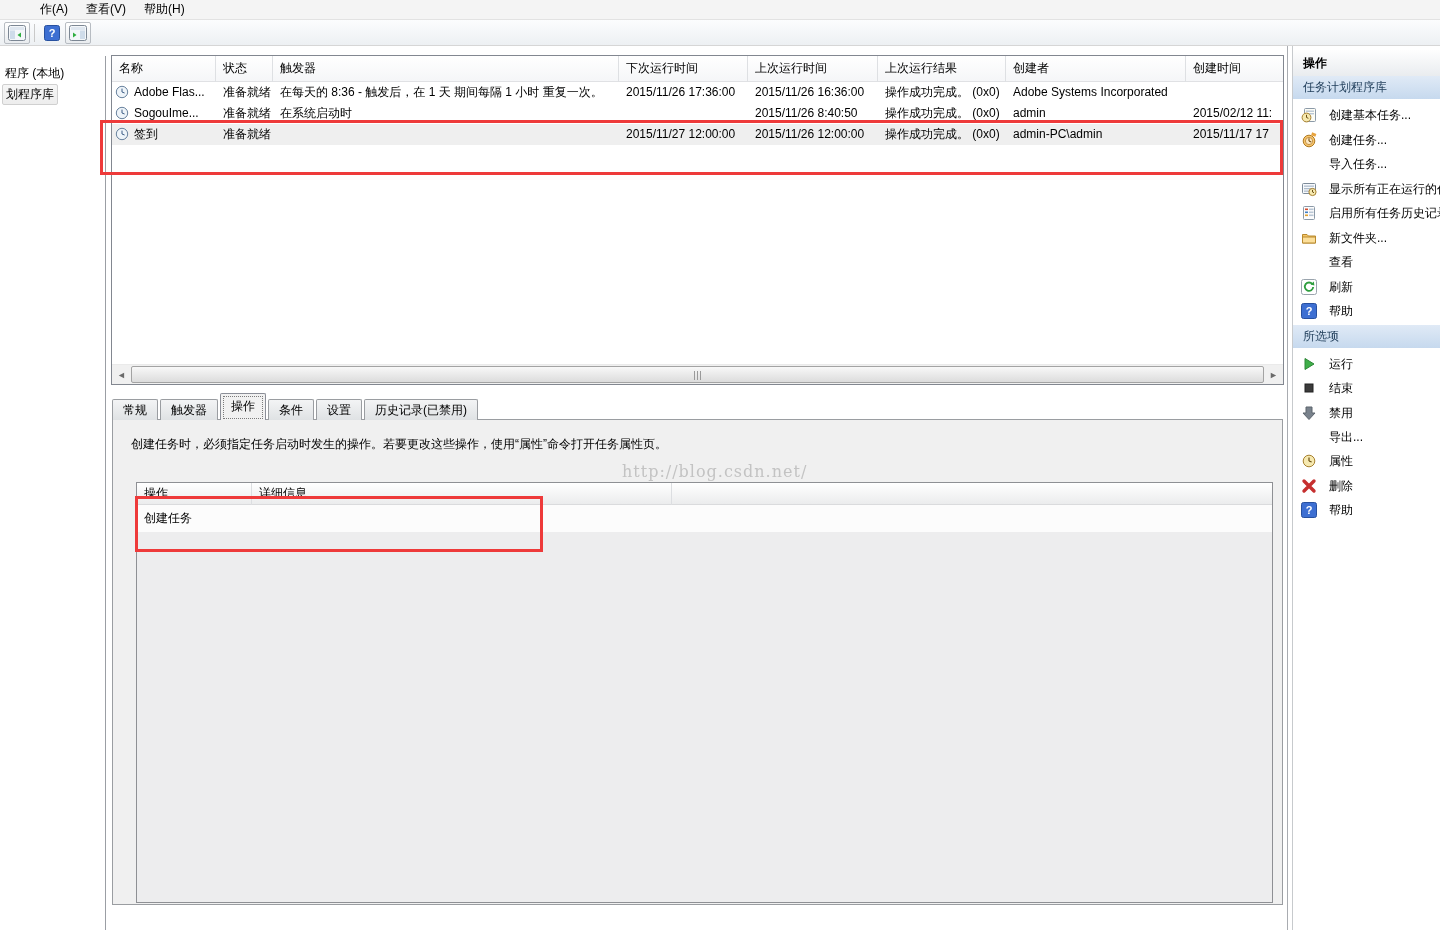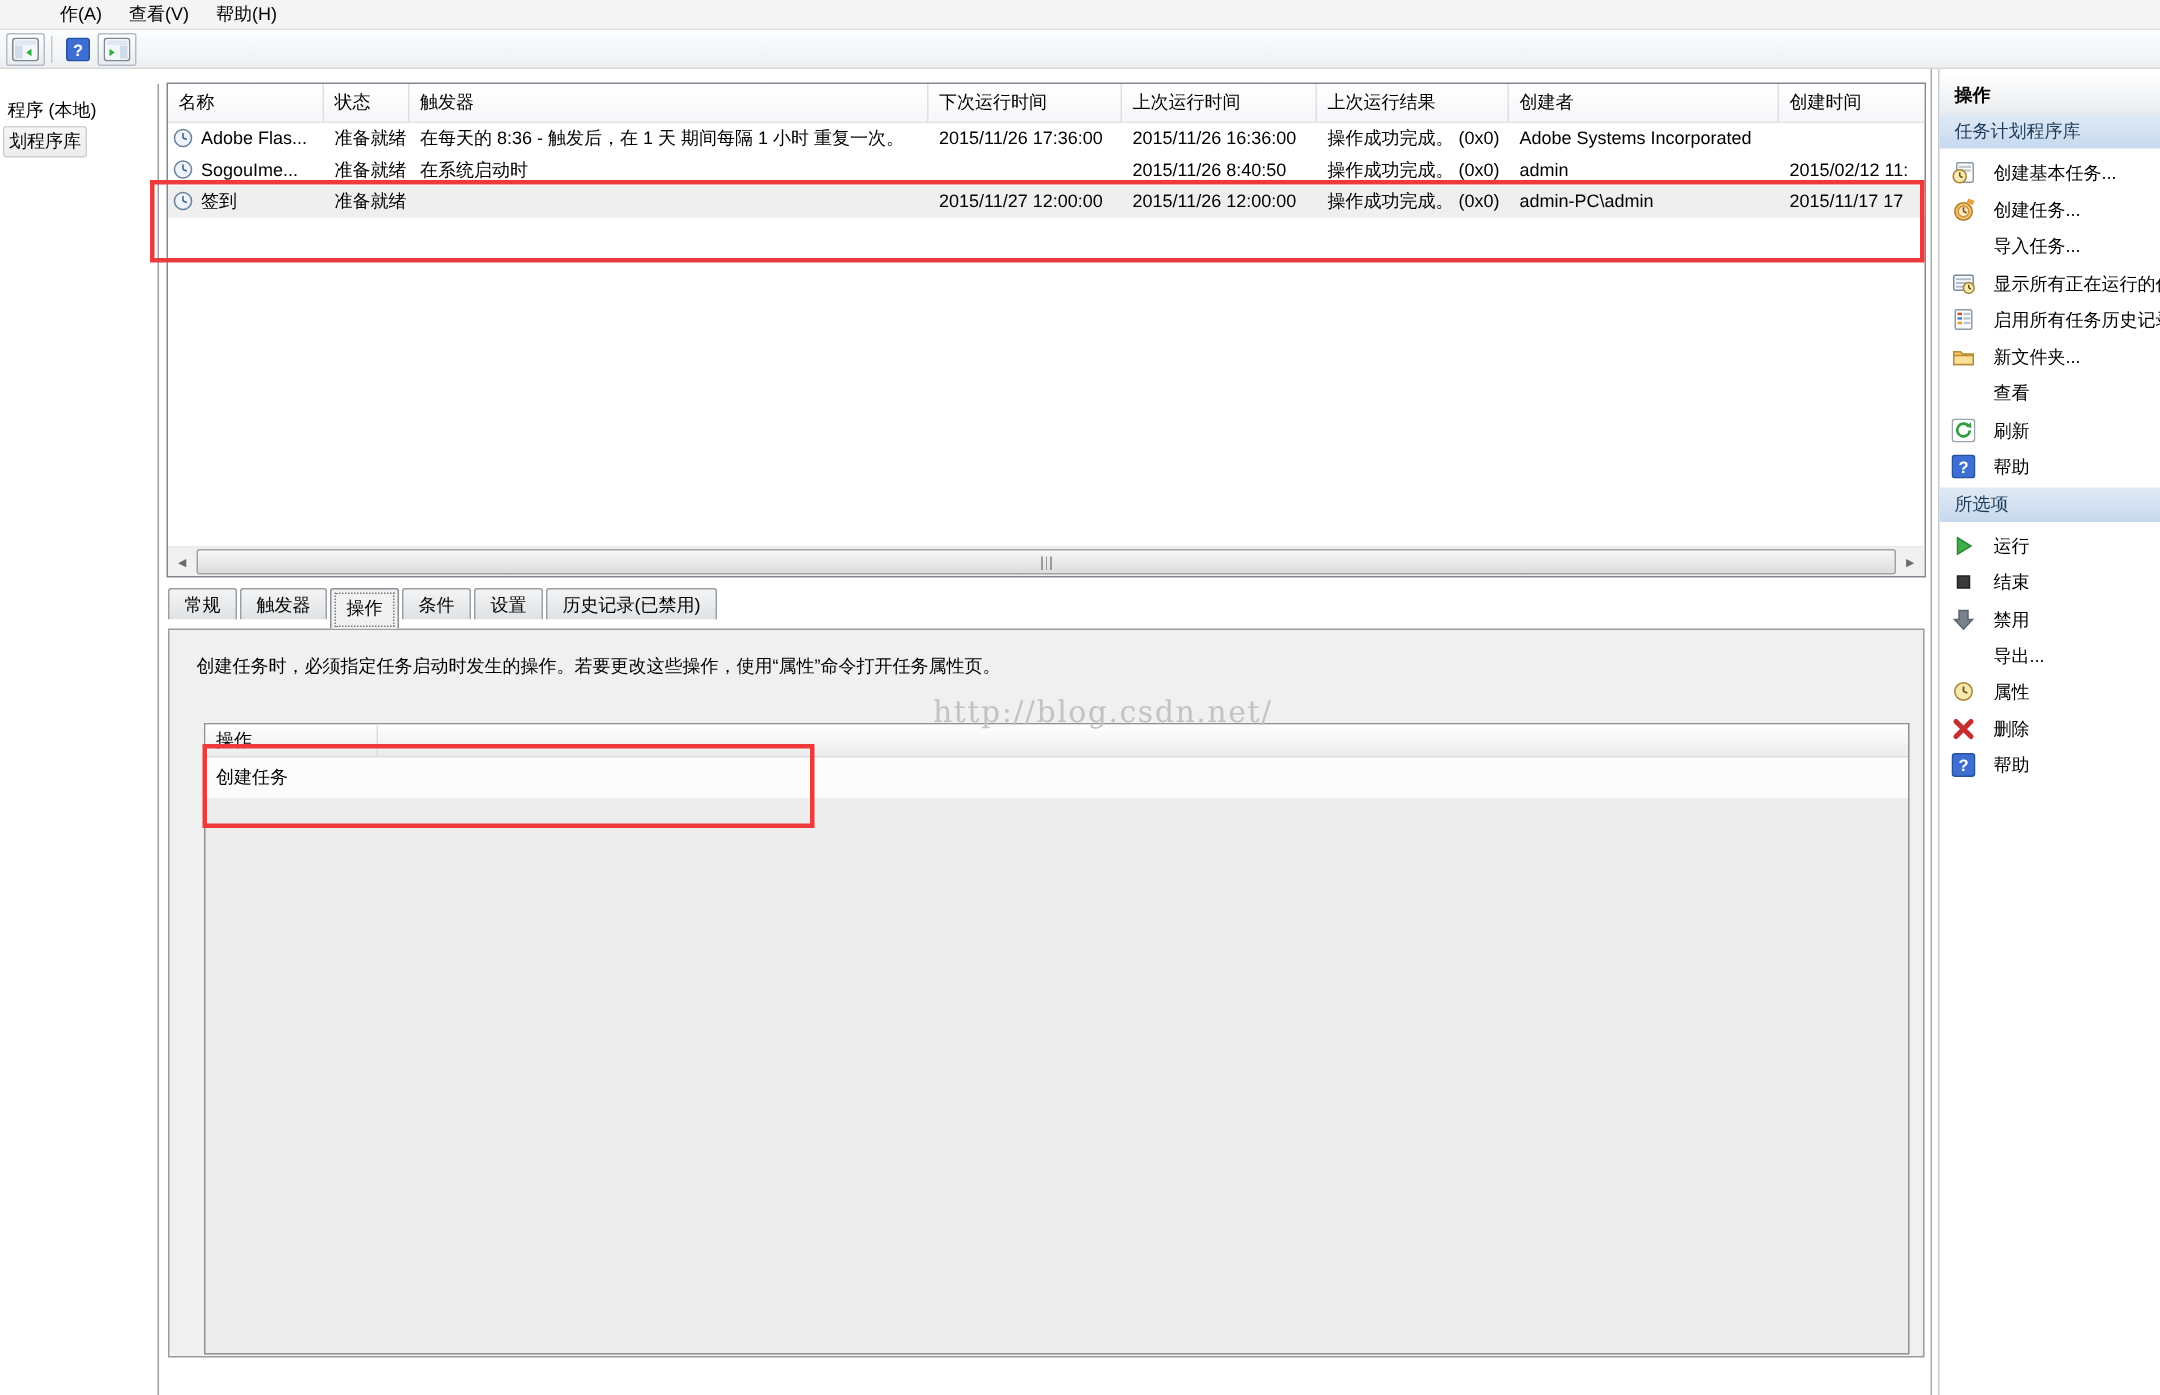--- a/index.html
+++ b/index.html
@@ -57,21 +57,21 @@
     background:linear-gradient(#f8f8f8,#dcdcdc); border:1px solid #a3a3a3; border-radius:2px; }
   .sgrip { position:absolute; left:50%; top:4px; width:8px; height:9px; transform:translateX(-50%);
     background:repeating-linear-gradient(90deg,#9a9a9a 0 1px,transparent 1px 3px); }
 
   
   .anno { position:absolute; border:3px solid #ee3a3a; background:transparent; z-index:60; pointer-events:none; }
   #anno-row { left:100px; top:120px; width:1183px; height:55px; }
   #anno-action { left:135px; top:496px; width:408px; height:56px; }
 
   
-  .tabsrow { position:absolute; left:112px; top:392px; height:28px; display:flex; align-items:flex-start; z-index:5; }
+  .tabsrow { position:absolute; left:112px; top:392px; height:28px; display:flex; align-items:flex-end; z-index:5; }
   .tab { padding:3px 10px 4px 10px; margin-right:2px; background:linear-gradient(#f3f4f5,#dfe2e4);
     border:1px solid #9a9da1; border-bottom:none; border-radius:2px 2px 0 0; height:21px; line-height:14px; }
   .tab.active { position:relative; background:#f1f1f1; border-color:#8b8e97; height:27px;
     padding-top:5px; z-index:6; }
   .tab.active::after { content:""; position:absolute; left:2px; right:2px; top:2px; bottom:1px;
     border:1px dotted #7a7a7a; }
   .detailpane { position:absolute; left:112px; top:419px; width:1171px; height:486px;
     background:#f0f0f0; border:1px solid #9a9da1; }
   .desc { position:absolute; left:18px; top:16px; white-space:nowrap; }
   .acttable { position:absolute; left:23px; top:62px; width:1137px; height:421px;
@@ -79,21 +79,21 @@
   .athead { position:absolute; left:0; right:0; top:0; height:22px;
     background:linear-gradient(#ffffff,#ebeced); border-bottom:1px solid #dadbdd; }
   .atc { position:absolute; top:0; height:22px; line-height:21px; padding-left:7px;
     border-right:1px solid #dcdee1; white-space:nowrap; }
   .atc.a0{left:0;width:115px} .atc.a1{left:115px;width:420px}
   .atrow { position:absolute; left:0; right:0; top:22px; height:27px; background:#fcfcfc; }
   .atrc { position:absolute; top:0; height:27px; line-height:26px; padding-left:7px; white-space:nowrap; }
   .atrc.a0{left:0;width:115px} .atrc.a1{left:115px;width:700px}
 
   .watermark { position:absolute; left:622px; top:462px; z-index:4;
-    font-family:"DejaVu Serif",serif; font-size:20px; letter-spacing:1px; color:#c3c3c3; }
+    font-family:"DejaVu Serif",serif; font-size:16px; letter-spacing:1px; color:#c3c3c3; }
 
   
   .vdiv { position:absolute; left:1287px; top:46px; width:1px; height:884px; background:#a9acb1; }
   .apanel { position:absolute; left:1292px; top:46px; width:148px; height:884px;
     background:#fff; border-left:1px solid #c7cacd; overflow:hidden; }
   .ap-title { position:absolute; left:0; right:0; top:4px; height:26px; line-height:26px;
     padding-left:10px; font-weight:bold; background:linear-gradient(#fefefe,#e9ecef); }
   .ap-group { position:absolute; left:0; right:0; height:23px; line-height:23px; padding-left:10px;
     background:linear-gradient(#e0eaf6,#c6d9ee); color:#1c3a57; }
   .ap-item { position:absolute; left:0; right:0; height:24px; line-height:24px; }
@@ -238,20 +238,21 @@
   <div class="tab">条件</div>
   <div class="tab">设置</div>
   <div class="tab">历史记录(已禁用)</div>
 </div>
 
 <div class="detailpane">
   <div class="desc">创建任务时，必须指定任务启动时发生的操作。若要更改这些操作，使用“属性”命令打开任务属性页。</div>
   <div class="acttable">
     <div class="athead">
       <div class="atc a0">操作</div>
+      <div class="atc a1">详细信息</div>
     </div>
     <div class="atrow">
       <div class="atrc a0">创建任务</div>
     </div>
   </div>
 </div>
 
 <div class="anno" id="anno-action"></div>
 
 <div class="watermark">http://blog.csdn.net/</div>

